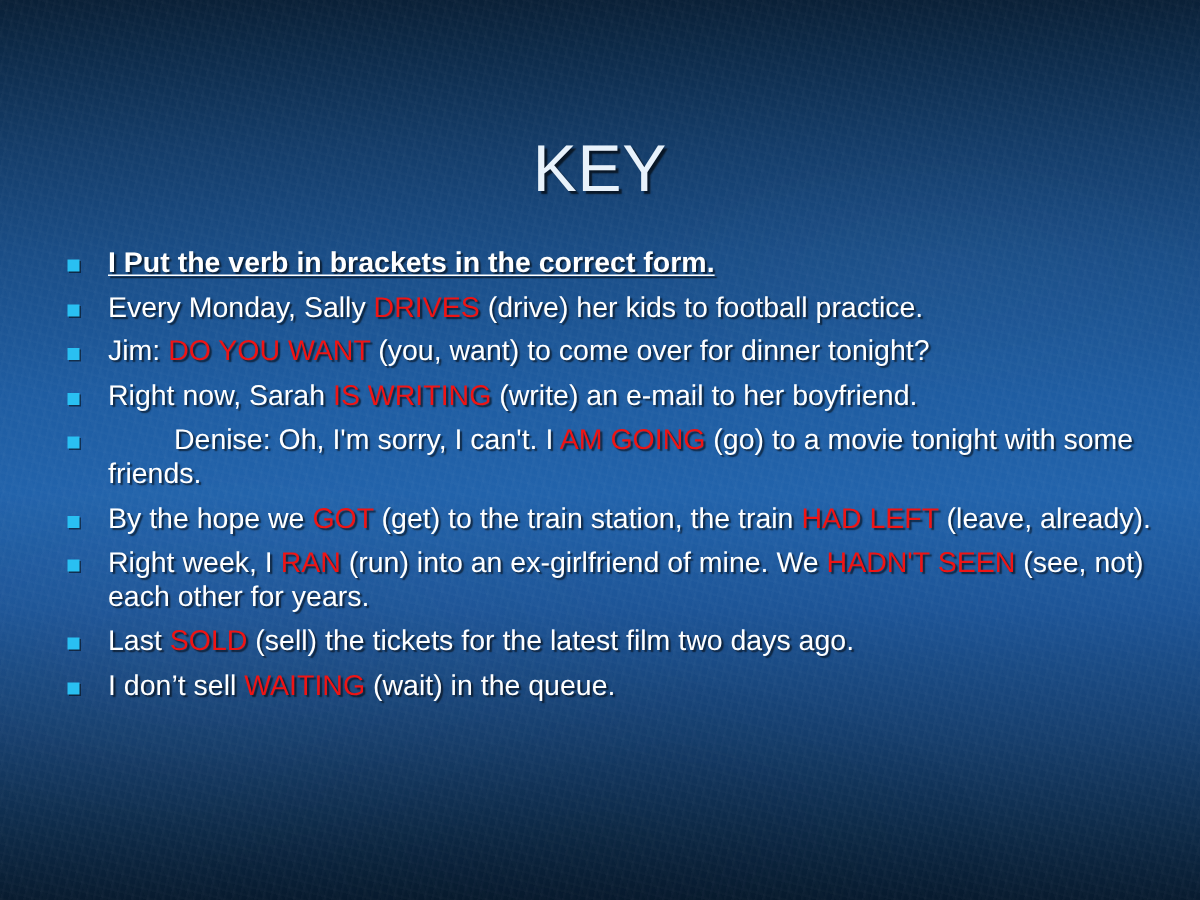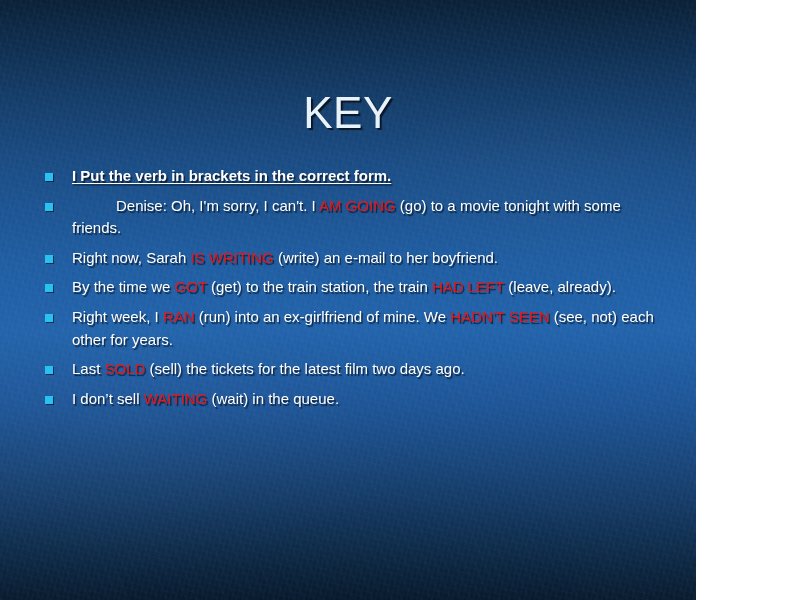--- a/index.html
+++ b/index.html
@@ -9,21 +9,21 @@
   }
   body {
     width: 800px;
     height: 600px;
     overflow: hidden;
     font-family: "Liberation Sans", sans-serif;
   }
 
   #slide {
     position: relative;
-    width: 696px;
+    width: 800px;
     height: 600px;
     box-sizing: border-box;
     background:
       linear-gradient(180deg,
         #0a2037 0%,
         #0d2b4a 6%,
         #143c68 16%,
         #1a4d86 28%,
         #1f5da2 44%,
         #2263ab 55%,
@@ -90,21 +90,21 @@
     margin: 17px 0 0 0;
     padding: 0 22px 0 0;
     list-style: none;
   }
 
   .bullet-row {
     position: relative;
     padding-left: 72px;
     margin-bottom: 7px;
     color: #ffffff;
-    font-size: 15px;
+    font-size: 19px;
     line-height: 22.6px;
     text-shadow: 1.5px 1.5px 1px rgba(0,0,0,.6);
   }
 
   .bullet-marker {
     position: absolute;
     left: 45px;
     top: 8px;
     width: 8px;
     height: 8px;
@@ -139,29 +139,37 @@
 
   <h1 id="title">KEY</h1>
 
   <ul id="bullets">
       <li class="bullet-row heading">
         <span class="bullet-marker"></span>
         <span class="bullet-text"><span>I Put the verb in brackets in the correct form.</span></span>
       </li>
       <li class="bullet-row">
         <span class="bullet-marker"></span>
-        <span class="bullet-text"><span class="tab-indent"></span><span>Denise: Oh, I'm sorry, I can't. I </span><span class="ans">AM GOING</span><span> (go) to a movie tonight with some friends.</span></span>
+        <span class="bullet-text"><span>Every Monday, Sally </span><span class="ans">DRIVES</span><span> (drive) her kids to football practice.</span></span>
+      </li>
+      <li class="bullet-row">
+        <span class="bullet-marker"></span>
+        <span class="bullet-text"><span>Jim: </span><span class="ans">DO YOU WANT</span><span> (you, want) to come over for dinner tonight?</span></span>
       </li>
       <li class="bullet-row">
         <span class="bullet-marker"></span>
         <span class="bullet-text"><span>Right now, Sarah </span><span class="ans">IS WRITING</span><span> (write) an e-mail to her boyfriend.</span></span>
       </li>
       <li class="bullet-row">
         <span class="bullet-marker"></span>
-        <span class="bullet-text"><span>By the time we </span><span class="ans">GOT</span><span> (get) to the train station, the train </span><span class="ans">HAD LEFT</span><span> (leave, already).</span></span>
+        <span class="bullet-text"><span class="tab-indent"></span><span>Denise: Oh, I'm sorry, I can't. I </span><span class="ans">AM GOING</span><span> (go) to a movie tonight with some friends.</span></span>
+      </li>
+      <li class="bullet-row">
+        <span class="bullet-marker"></span>
+        <span class="bullet-text"><span>By the hope we </span><span class="ans">GOT</span><span> (get) to the train station, the train </span><span class="ans">HAD LEFT</span><span> (leave, already).</span></span>
       </li>
       <li class="bullet-row">
         <span class="bullet-marker"></span>
         <span class="bullet-text"><span>Right week, I </span><span class="ans">RAN</span><span> (run) into an ex-girlfriend of mine. We </span><span class="ans">HADN'T SEEN</span><span> (see, not) each other for years.</span></span>
       </li>
       <li class="bullet-row">
         <span class="bullet-marker"></span>
         <span class="bullet-text"><span>Last </span><span class="ans">SOLD</span><span> (sell) the tickets for the latest film two days ago.</span></span>
       </li>
       <li class="bullet-row">

